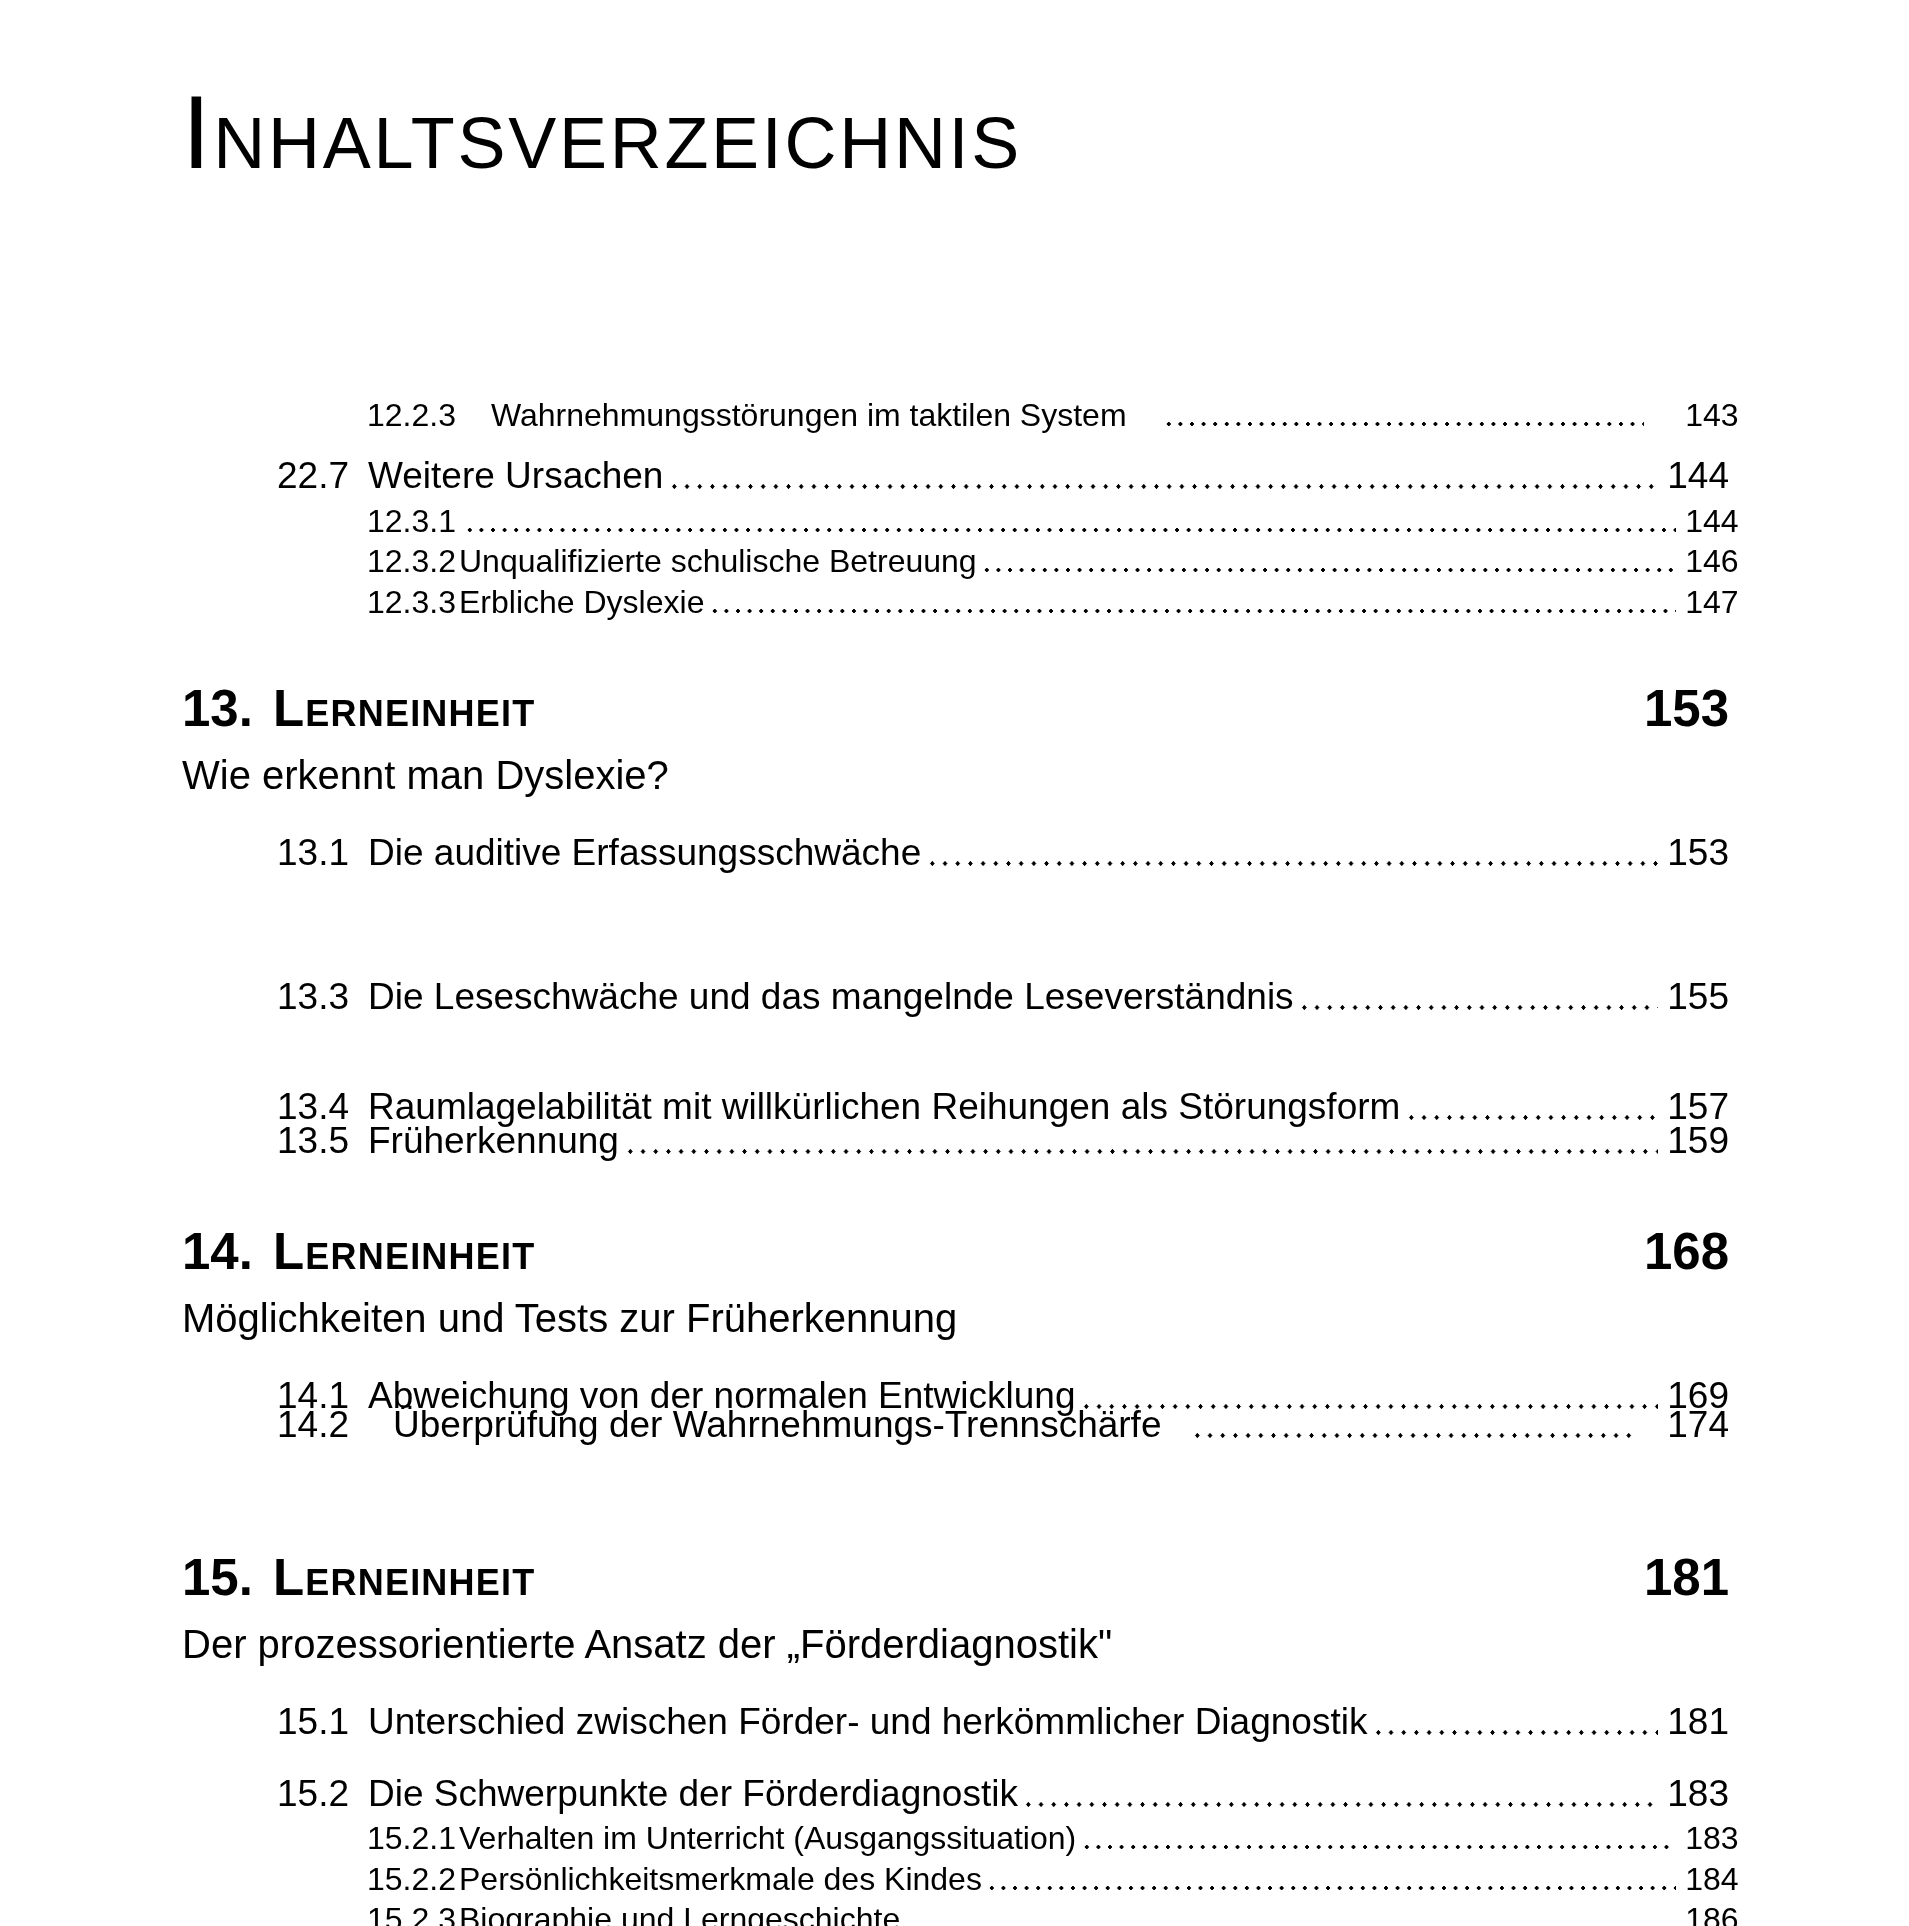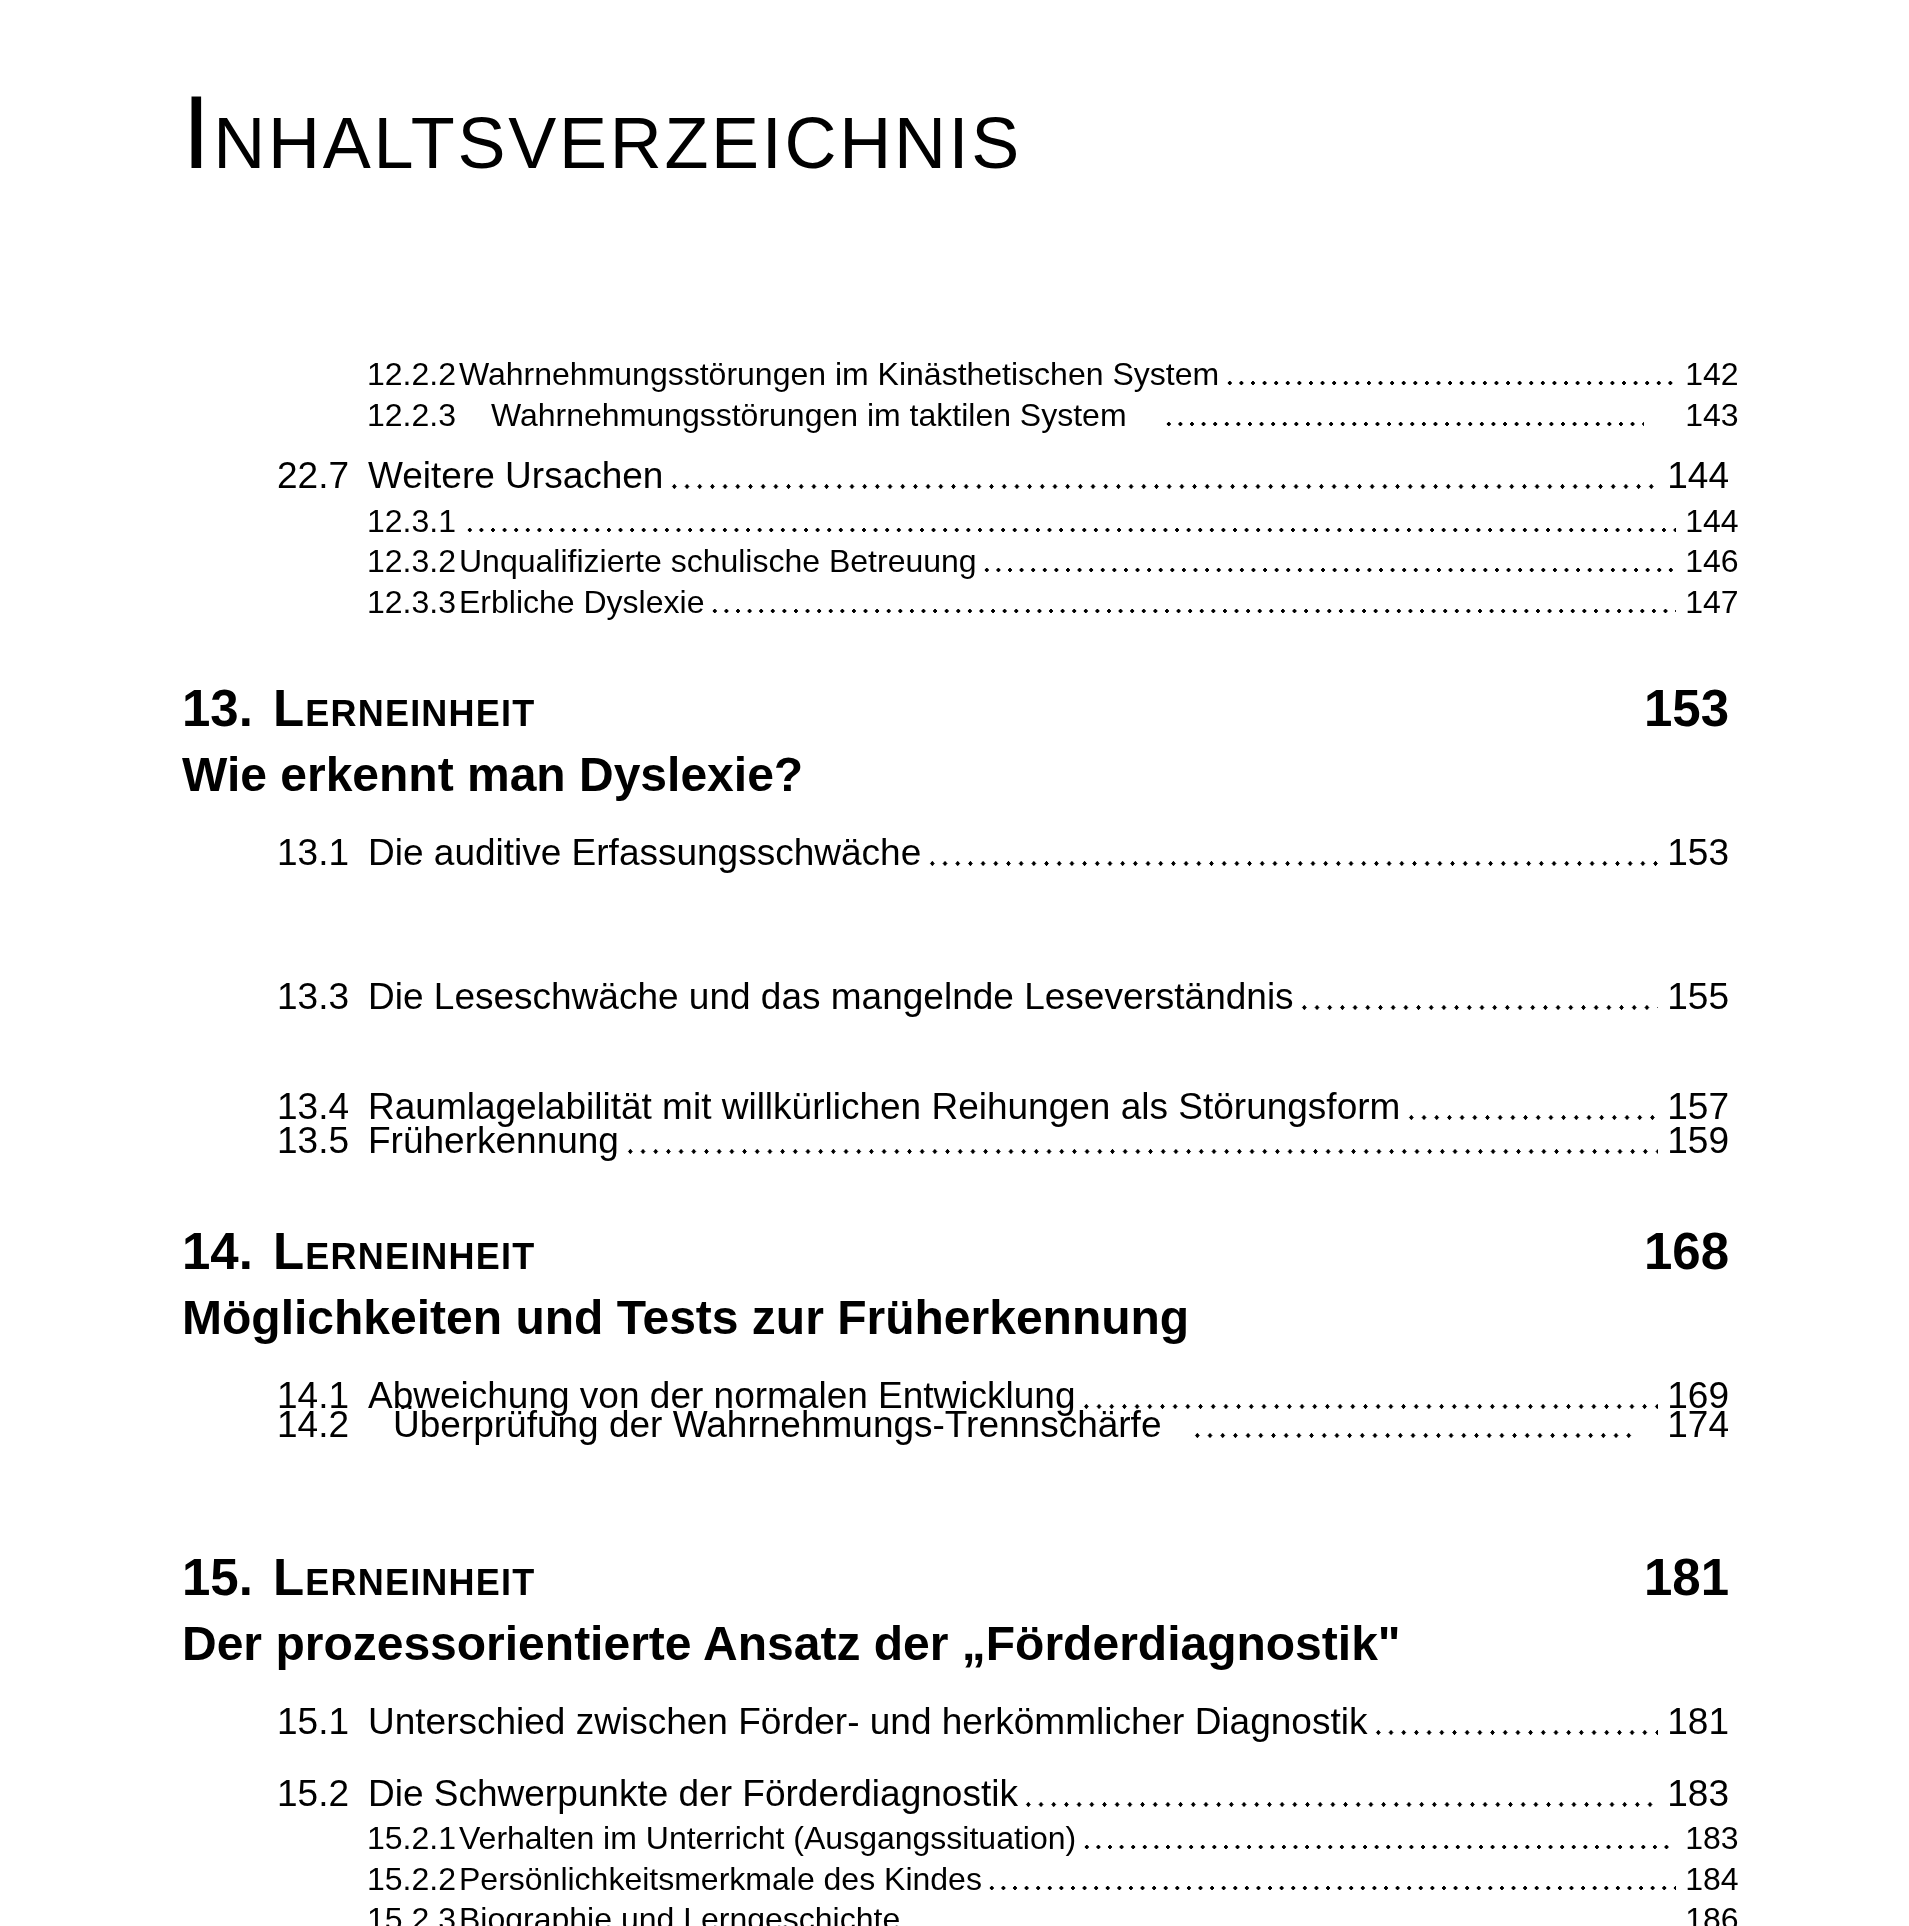--- a/index.html
+++ b/index.html
@@ -27,35 +27,29 @@
   }
   .row.l3 .dots::after{
     bottom:9.2px;height:4.2px;
     background:radial-gradient(circle,#000 1.7px,transparent 1.9px) left center/11.6px 4.2px repeat-x;
   }
   .pg{flex:0 0 auto;text-align:right;}
   .row.h{height:62px;font-size:51px;line-height:62px;font-weight:bold;}
   .row.h .hnum{flex:0 0 91px;}
   .row.h .htext{font-variant:small-caps;letter-spacing:1.2px;}
   .hspacer,.footer-spacer{flex:1 1 auto;}
-  .row.sub{height:54px;font-size:48px;line-height:54px;font-weight:700;}
+  .row.sub{height:54px;font-size:40px;line-height:54px;font-weight:400;}
 </style>
 </head>
 <body>
 
 <div>
   <h1 class="page-title">Inhaltsverzeichnis</h1>
 
   <div class="toc-body">
-      <div class="row l3" style="top: 354px;">
-        <span class="num">12.2.2</span>
-        <span class="label">Wahrnehmungsstörungen im Kinästhetischen System</span>
-        <span class="dots"></span>
-        <span class="pg">142</span>
-      </div>
       <div class="row l3" style="top: 395px; gap: 32px;">
         <span class="num">12.2.3</span>
         <span class="label">Wahrnehmungsstörungen im taktilen System</span>
         <span class="dots"></span>
         <span class="pg">143</span>
       </div>
       <div class="row l2" style="top: 453px;">
         <span class="num">22.7</span>
         <span class="label">Weitere Ursachen</span>
         <span class="dots"></span>

